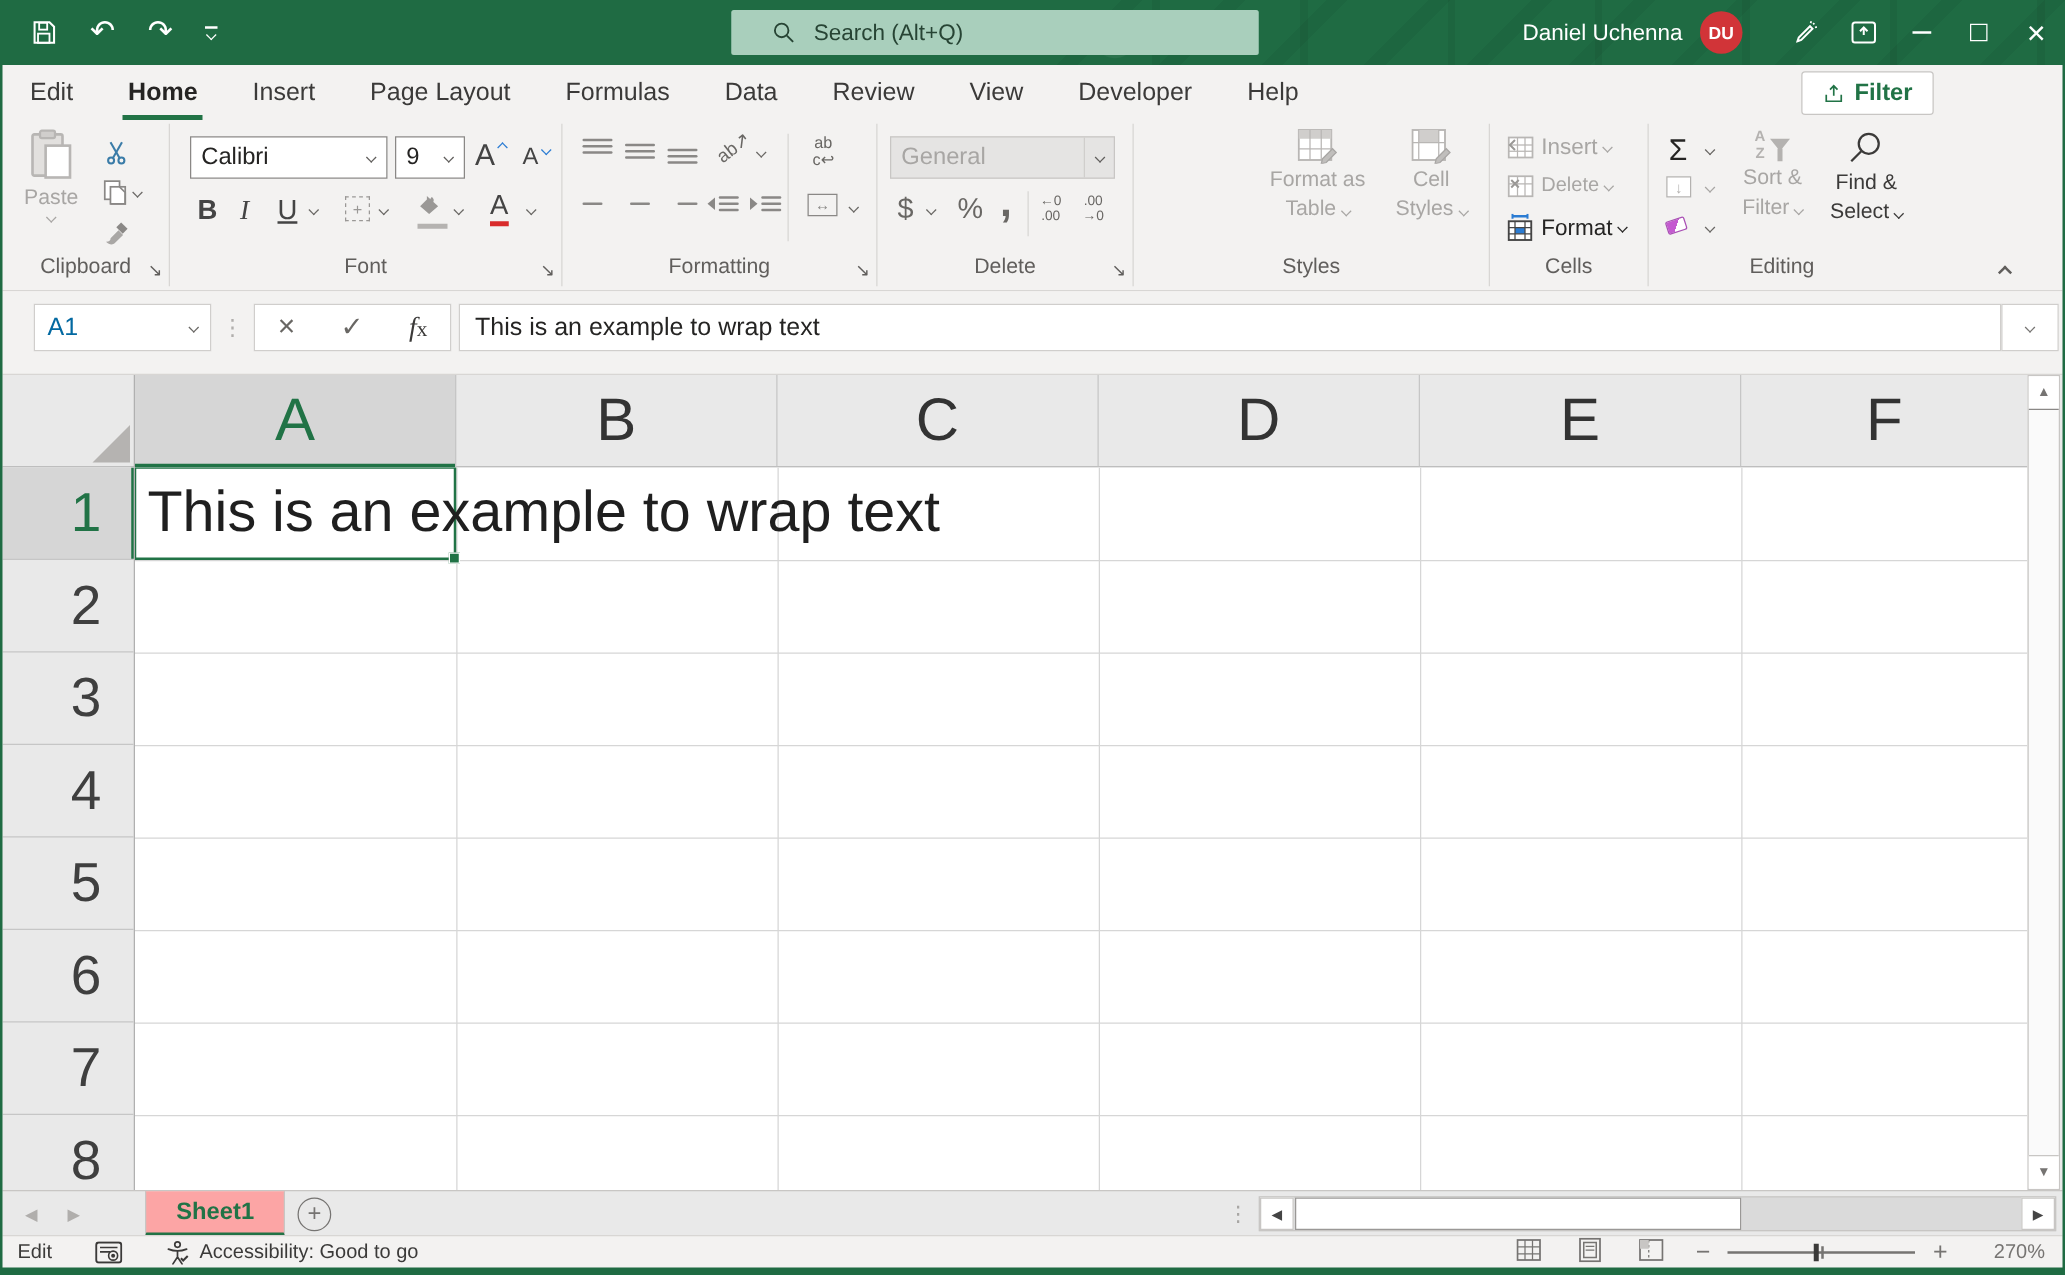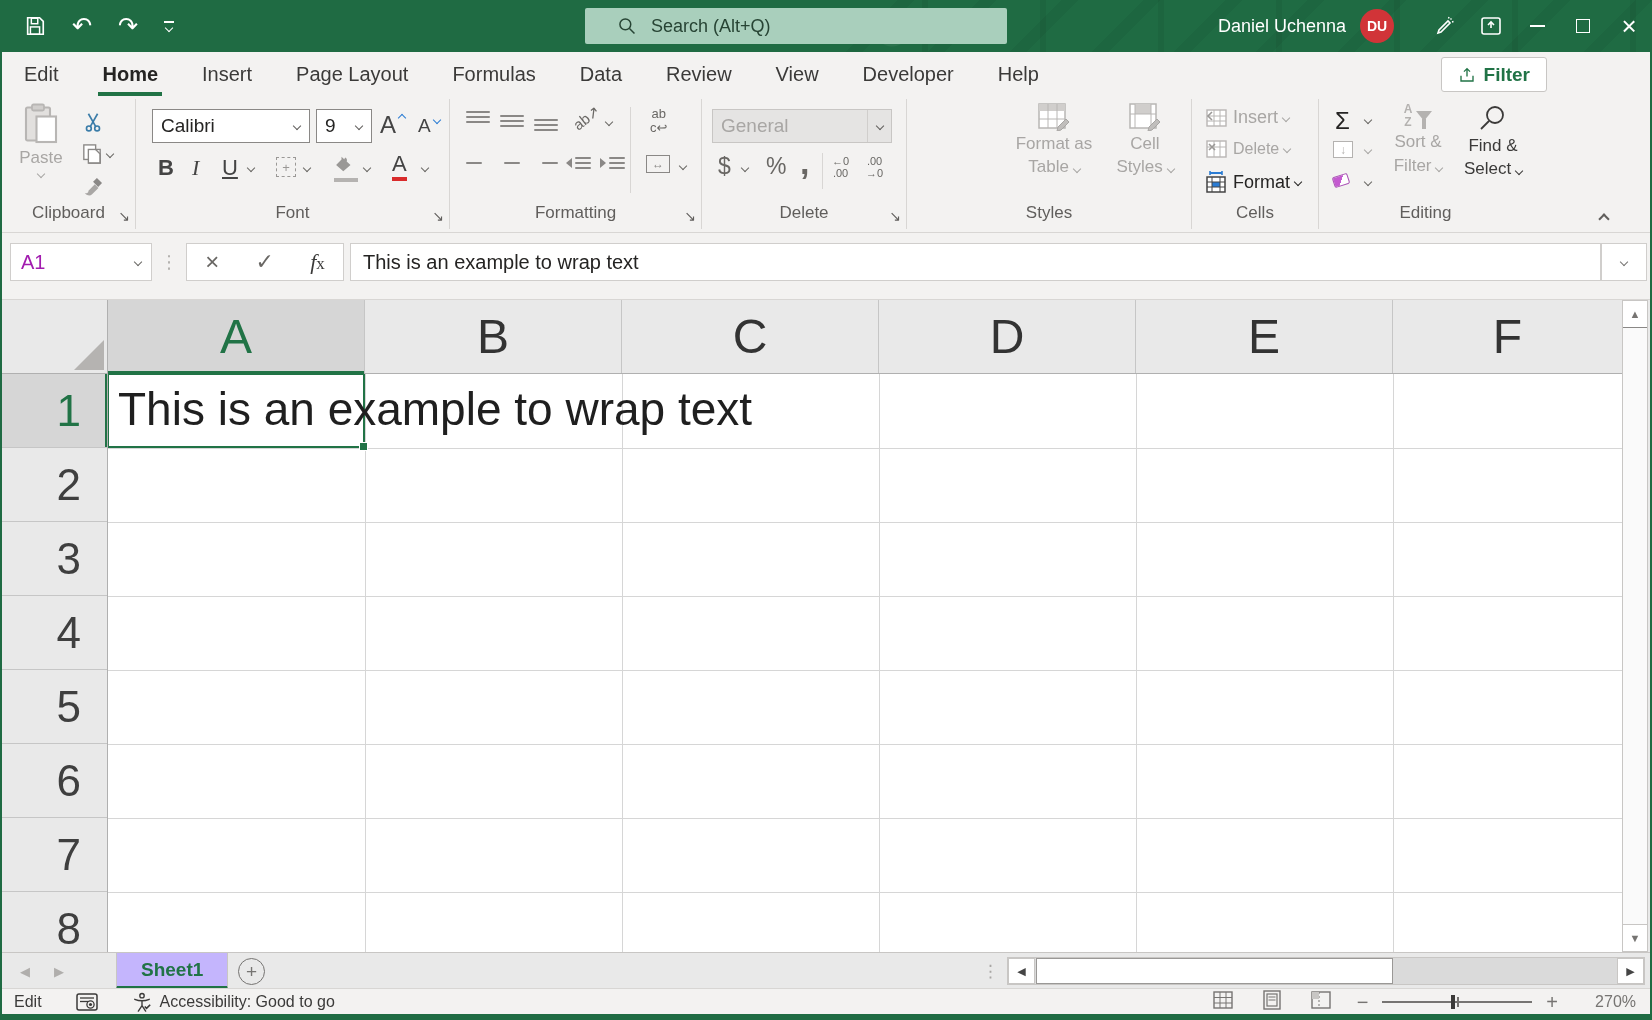--- a/index.html
+++ b/index.html
@@ -83,21 +83,21 @@
   .eraser { width:16px; height:11px; transform:rotate(-18deg); background:linear-gradient(125deg,#c45ad0 52%,#fff 52%); border:1.5px solid #a94fb5; border-radius:2px; }
   .boxdown { width:20px; height:17px; border:1.5px solid #b4b2b0; color:#b4b2b0; font-size:12px; display:inline-flex; align-items:center; justify-content:center; background:#fff; }
   .borderbox { width:20px; height:20px; border:1.5px dashed #9a9896; display:inline-flex; align-items:center; justify-content:center; color:#9a9896; font-size:13px; }
   .colorbar { position:absolute; left:0; right:0; bottom:-5px; height:4px; }
   .mergebox { width:24px; height:18px; border:1.5px solid #8a8886; color:#8a8886; font-size:12px; display:inline-flex; align-items:center; justify-content:center; }
 
   
   .fxrow { position:absolute; left:2px; top:233px; width:1648px; height:67px; background:#f3f2f1; border-bottom:1px solid #d8d6d4; }
   .fxbar { position:absolute; left:8px; top:10px; height:38px; width:1637px; display:flex; }
   .seg { background:#fff; border:1px solid #d0cecc; display:flex; align-items:center; }
-  .namebox { width:142px; justify-content:space-between; padding:0 10px; font-size:20px; color:#a21caf; cursor:pointer; }
+  .namebox { width:142px; justify-content:space-between; padding:0 10px; font-size:20px; color:#0369a1; cursor:pointer;margin-left:17px; }
   .dotszone { width:34px; border:none; background:none; justify-content:center; color:#b0aeac; font-size:18px; cursor:col-resize; }
   .fxbtns { width:158px; justify-content:space-around; font-size:21px; color:#696764; }
   .fxbtns .b { cursor:pointer; }
   .fxit { font-family:"Liberation Serif", serif; font-style:italic; font-size:22px; color:#3b3a39; }
   .fxcontent { flex:1; padding-left:12px; font-size:20px; color:#252423; margin-left:6px; cursor:text; }
   .fxchev { width:46px; justify-content:center; color:#767472; cursor:pointer; }
 
   
   .gridwrap { position:absolute; left:2px; top:300px; width:1648px; height:652px; background:#e9e9e9; }
   .corner { position:absolute; left:0; top:0; width:106px; height:74px; background:#e9e9e9; border-right:1px solid #b0b0b0; border-bottom:1px solid #b0b0b0; cursor:pointer; }
@@ -119,21 +119,21 @@
   .a1text { position:absolute; left:10px; top:8px; font-size:46px; color:#1f1f1f; white-space:nowrap; z-index:3; }
   .vscroll { position:absolute; left:1620px; top:0; width:26px; height:652px; background:#fafafa; border:1px solid #c8c6c4; display:flex; flex-direction:column; justify-content:space-between; }
   .varrow { height:27px; background:#fff; display:flex; align-items:center; justify-content:center; color:#767472; font-size:11px; cursor:pointer; }
   .varrow.top { border-bottom:1px solid #8a8886; }
   .varrow.bot { border-top:1px solid #c8c6c4; }
 
   
   .sheetbar { position:absolute; left:2px; top:952px; width:1648px; height:36px; background:#e9e9e9; border-top:1px solid #c8c6c4; }
   .navarrows { position:absolute; left:18px; top:0; height:36px; display:flex; align-items:center; gap:24px; color:#b0aeac; font-size:13px; }
   .navarrows span { cursor:pointer; }
-  .sheettab { position:absolute; left:114px; top:0; height:36px; padding:0 24px; background:#c4b5fd; border-left:1px solid #c8c6c4; border-right:1px solid #c8c6c4; border-bottom:3px solid #217346; display:flex; align-items:center; color:#217346; font-weight:700; font-size:19px; cursor:pointer;justify-content:flex-end; }
+  .sheettab { position:absolute; left:114px; top:0; height:36px; padding:0 24px; background:#fca5a5; border-left:1px solid #c8c6c4; border-right:1px solid #c8c6c4; border-bottom:3px solid #217346; display:flex; align-items:center; color:#217346; font-weight:700; font-size:19px; cursor:pointer;justify-content:flex-end; }
   .addsheet { position:absolute; left:236px; top:5px; width:27px; height:27px; border:1.5px solid #767472; border-radius:50%; color:#767472; font-size:19px; display:flex; align-items:center; justify-content:center; cursor:pointer; }
   .splitdots { position:absolute; left:980px; top:0; height:36px; display:flex; align-items:center; color:#a8a6a4; font-size:17px; cursor:col-resize; }
   .hscroll { position:absolute; left:1005px; top:4px; height:28px; width:638px; background:#dadada; border:1px solid #c8c6c4; display:flex; }
   .harrow { width:27px; background:#fff; border:1px solid #c8c6c4; color:#444; font-size:11px; display:flex; align-items:center; justify-content:center; cursor:pointer; }
   .hthumb { position:absolute; left:28px; top:0; width:357px; height:26px; background:#fff; border:1px solid #9a9896; cursor:grab; }
   .harrow.right { position:absolute; right:0; top:0; height:26px; }
 
   
   .statusbar { position:absolute; left:2px; top:988px; width:1648px; height:26px; background:#f3f2f1; border-top:1px solid #d8d6d4; font-size:16px; color:#3b3a39; }
   .sb-left { position:absolute; left:12px; top:0; height:26px; display:flex; align-items:center; gap:34px; }

